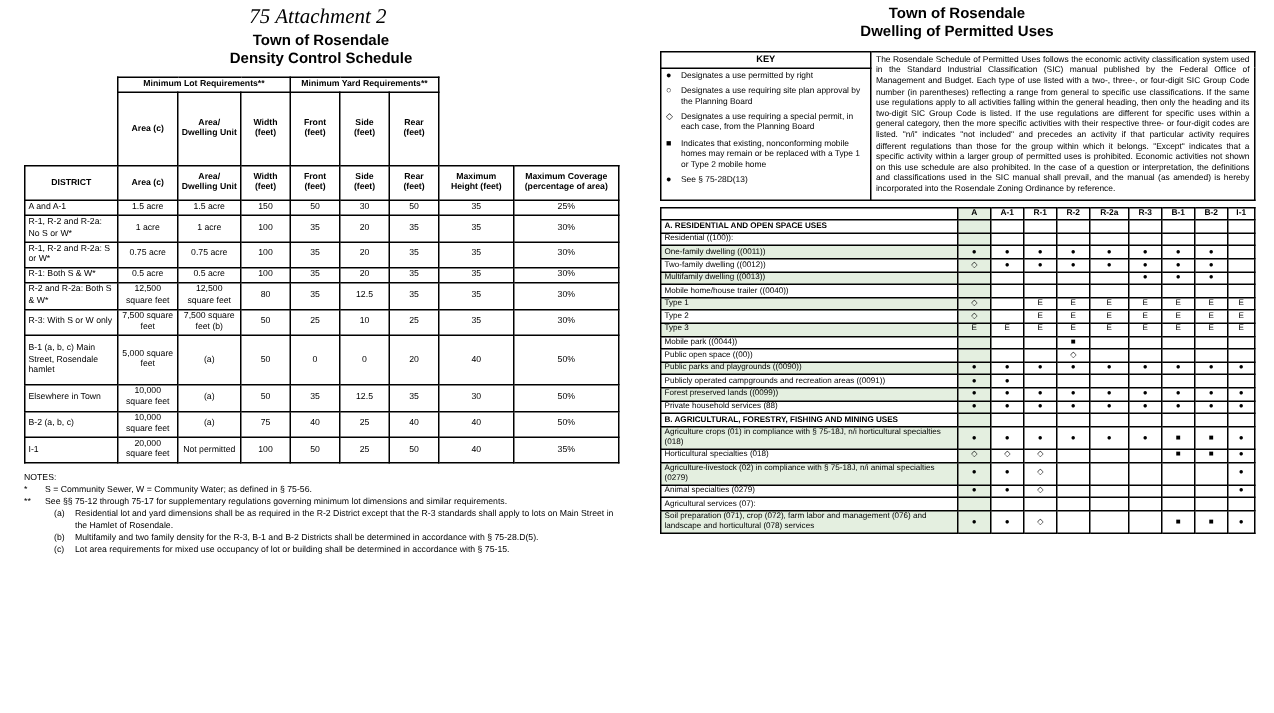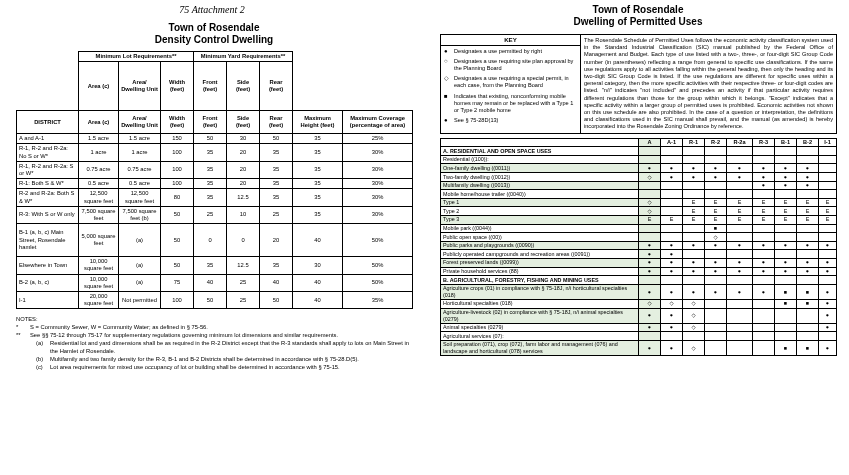--- a/index.html
+++ b/index.html
@@ -22,21 +22,21 @@
     height: 475px;
   }
   .attachment-label {
     position: absolute;
     left: 0;
     top: 4px;
     width: 424px;
     text-align: center;
     font-family: "Liberation Serif", serif;
     font-style: italic;
-    font-size: 10px;
+    font-size: 14px;
   }
   
   .left {
     position: absolute;
     left: 16px;
     top: 22px;
     width: 396px;
   }
   .left-title {
     text-align: center;
@@ -159,21 +159,21 @@
 </head>
 <body>
 
 <div class="page">
 
   <div class="attachment-label">75 Attachment 2</div>
 
   <div class="left">
     <div class="left-title">
       <div>Town of Rosendale</div>
-      <div>Density Control Dwelling</div>
+      <div>Density Control Schedule</div>
     </div>
 
     <table class="dcs">
       <colgroup>
         <col style="width:62px">
         <col style="width:40px">
         <col style="width:42px">
         <col style="width:33px">
         <col style="width:33px">
         <col style="width:33px">

